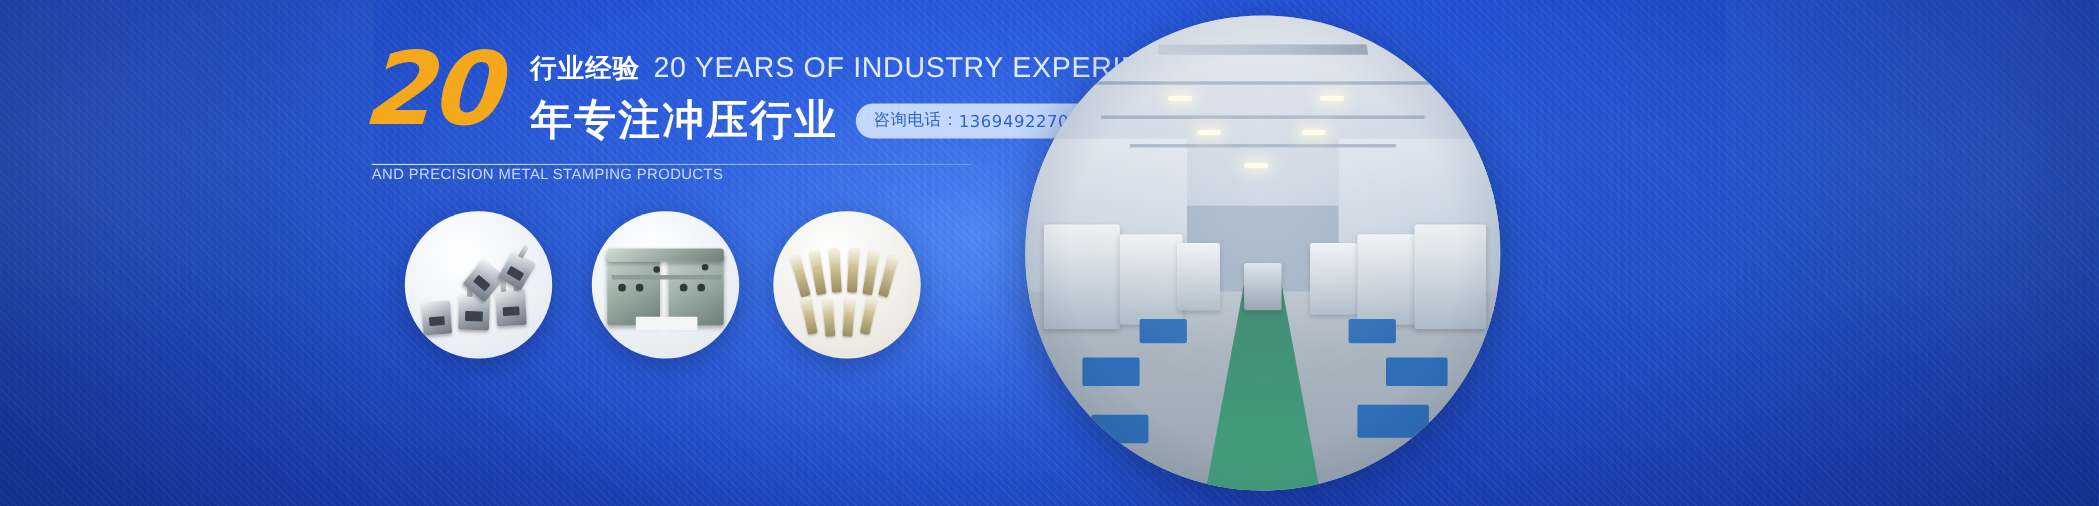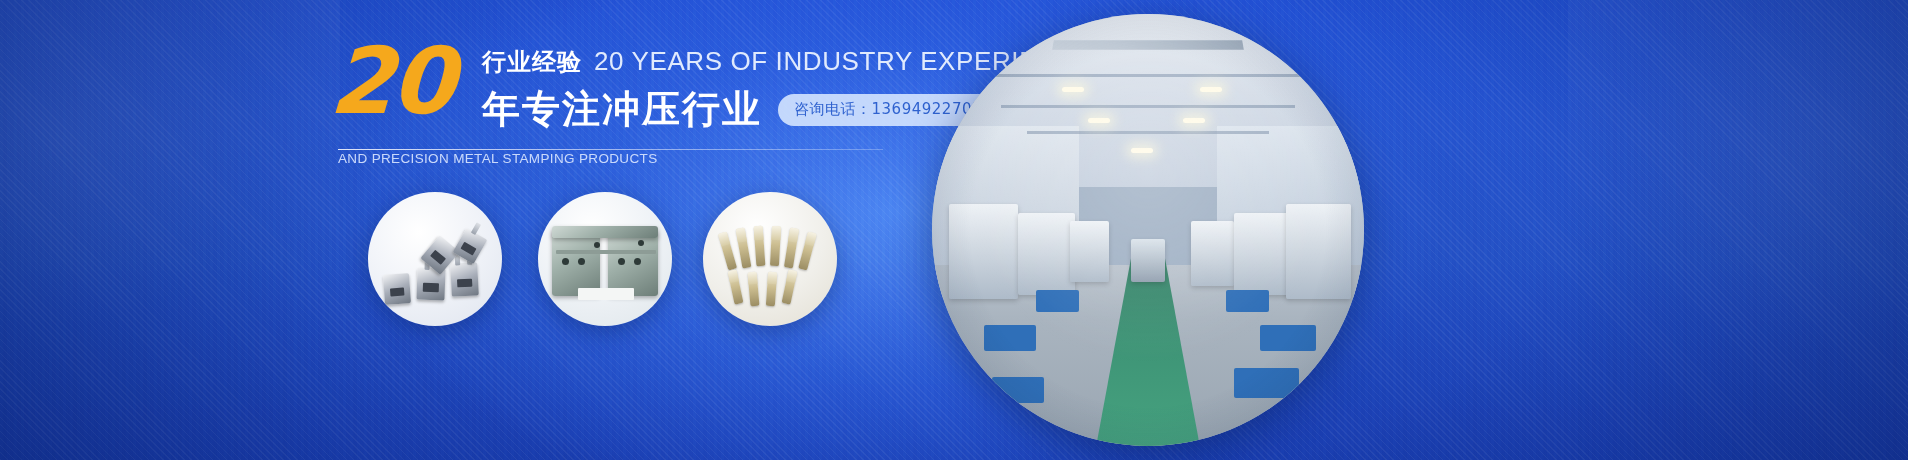--- a/index.html
+++ b/index.html
@@ -83,21 +83,21 @@
   .line2{ display:flex; align-items:center; margin-top:6px; white-space:nowrap; }
   .cn-big{
     font-family:"DejaVu Sans", sans-serif;
     font-size:38px; font-weight:700; color:#ffffff; letter-spacing:2px;text-align:right;
   }
   .pill{
     margin-left:16px;
     background:rgba(215,231,255,.88);
     color:#2f62cf; font-size:15px; letter-spacing:.5px;
     padding:6px 16px 7px; border-radius:22px;
-    display:inline-flex; align-items:flex-start; white-space:nowrap;
+    display:inline-flex; align-items:flex-end; white-space:nowrap;
     font-family:"DejaVu Sans", sans-serif;
   }
   .pill .tel{ color:#2f62cf; }
 
   .rule{
     margin-top:14px; width:545px; height:1px;
     background:linear-gradient(90deg, rgba(255,255,255,.85), rgba(255,255,255,.25));
   }
   .sub{
     margin-top:11px; width:560px;

